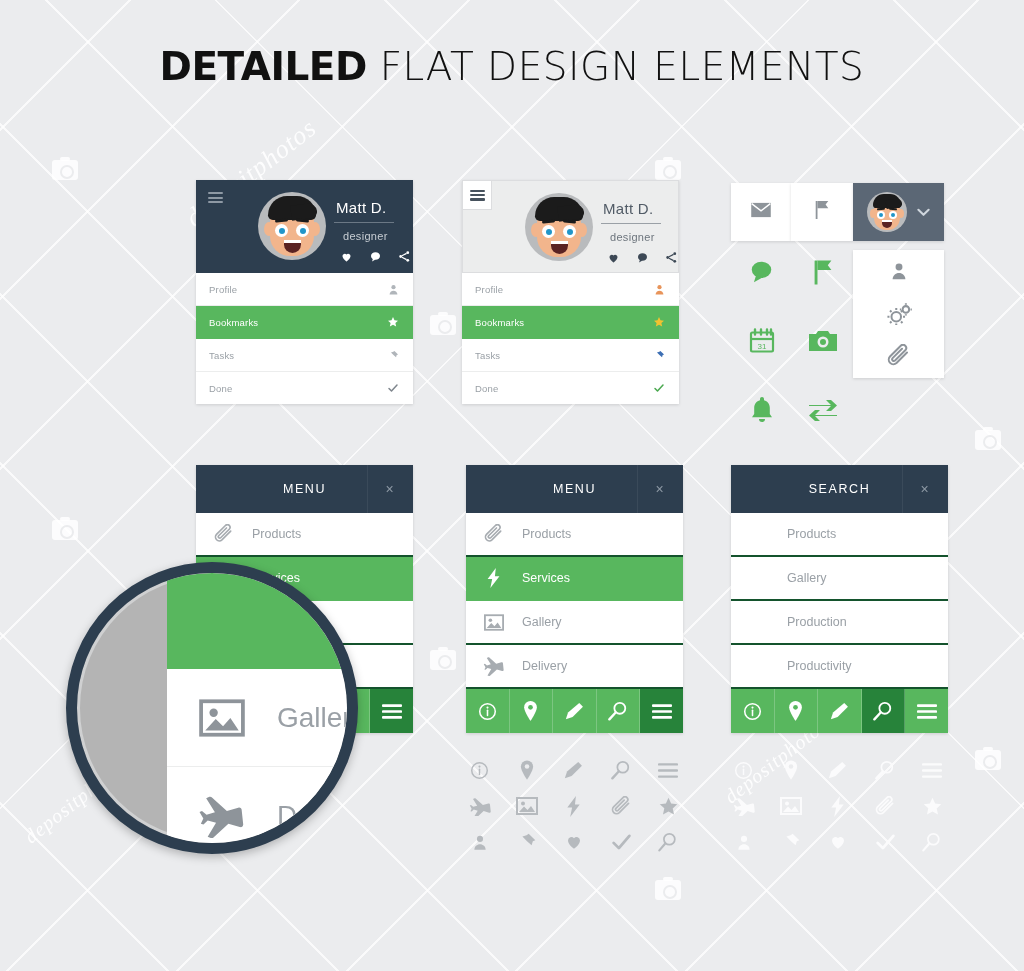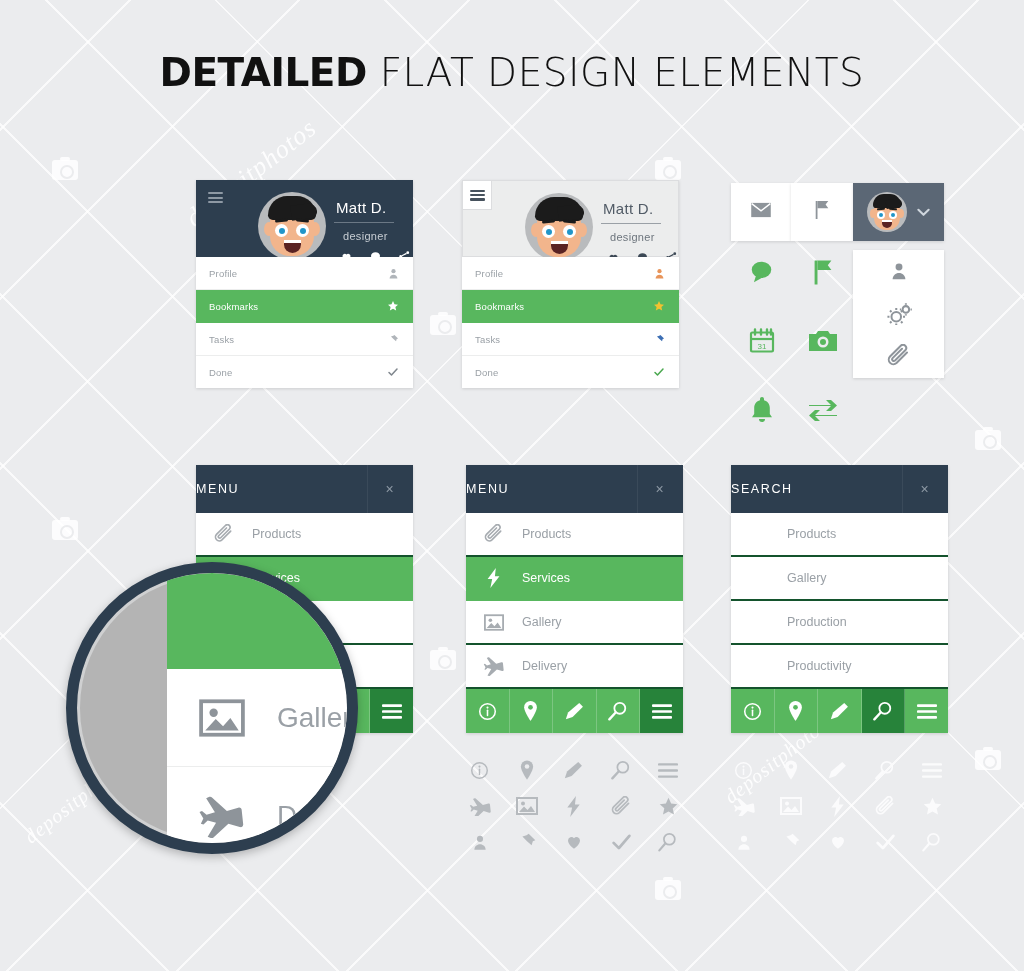--- a/index.html
+++ b/index.html
@@ -32,34 +32,34 @@
   }
   .wm-text {
     position:absolute; z-index:0; pointer-events:none;
     color: rgba(255,255,255,.9); font-size: 26px; letter-spacing: 1px;
     font-family: "Liberation Serif", serif; font-style: italic;
     transform: rotate(-38deg); transform-origin: left top; white-space: nowrap;
   }
 
   
   .title {
-    position: absolute; left: 0; top: 50px; width: 1024px;
+    position: absolute; left: 0; top: 44px; width: 1024px;
     text-align: center; z-index: 5;
     font-size: 39px; letter-spacing: .5px; color: #111;
     font-family: "DejaVu Sans", sans-serif; font-weight: 300;
     white-space: nowrap;
   }
   .title .strong { font-weight: 800; letter-spacing: -.5px; }
 
   
   .panel { position: absolute; z-index: 3; }
   .shadow { box-shadow: 0 1px 3px rgba(0,0,0,.13); }
 
   
-  .prof-head { position: relative; height: 77px; }
+  .prof-head { position: relative; height: 93px; }
   .prof-head.dark { background: #2d3e4f; }
   .prof-head.light { background: #eceded; border: 1px solid #dcdddf; }
   .burger-in {
     position: absolute; left: 12px; top: 12px; width: 15px; height: 11px;
     display:flex; flex-direction:column; justify-content:space-between;
   }
   .burger-in i { display:block; height:2px; background:#8e99a4; border-radius:1px;}
   .burger-box {
     position: absolute; left: -1px; top: -1px; width: 30px; height: 30px;
     background:#fff; border:1px solid #dcdddf;
@@ -100,21 +100,21 @@
   .tile {
     position:absolute; background:#fff; display:flex; align-items:center; justify-content:center;
   }
   .tile.dark { background:#5b6775; }
   .icon-grid { position:absolute; display:grid; }
   .icon-cell { display:flex; align-items:center; justify-content:center; }
 
   
   .w-head {
     height:48px; background:#2d3e4f; color:#fff; position:relative;
-    display:flex; align-items:center; 
+    display:flex; align-items:center; justify-content:center;
     font-size:12.5px; letter-spacing:1.6px;
   }
   .w-head .closer {
     position:absolute; right:0; top:0; bottom:0; width:46px;
     display:flex; align-items:center; justify-content:center;
     color:#8d99a5; font-size:14px; border-left:1px solid #3a4a5a;
   }
   .w-row {
     height:44px; background:#fff; display:flex; align-items:center;
     border-bottom:2px solid #14532d; color:#9aa0a6; font-size:12.5px;

